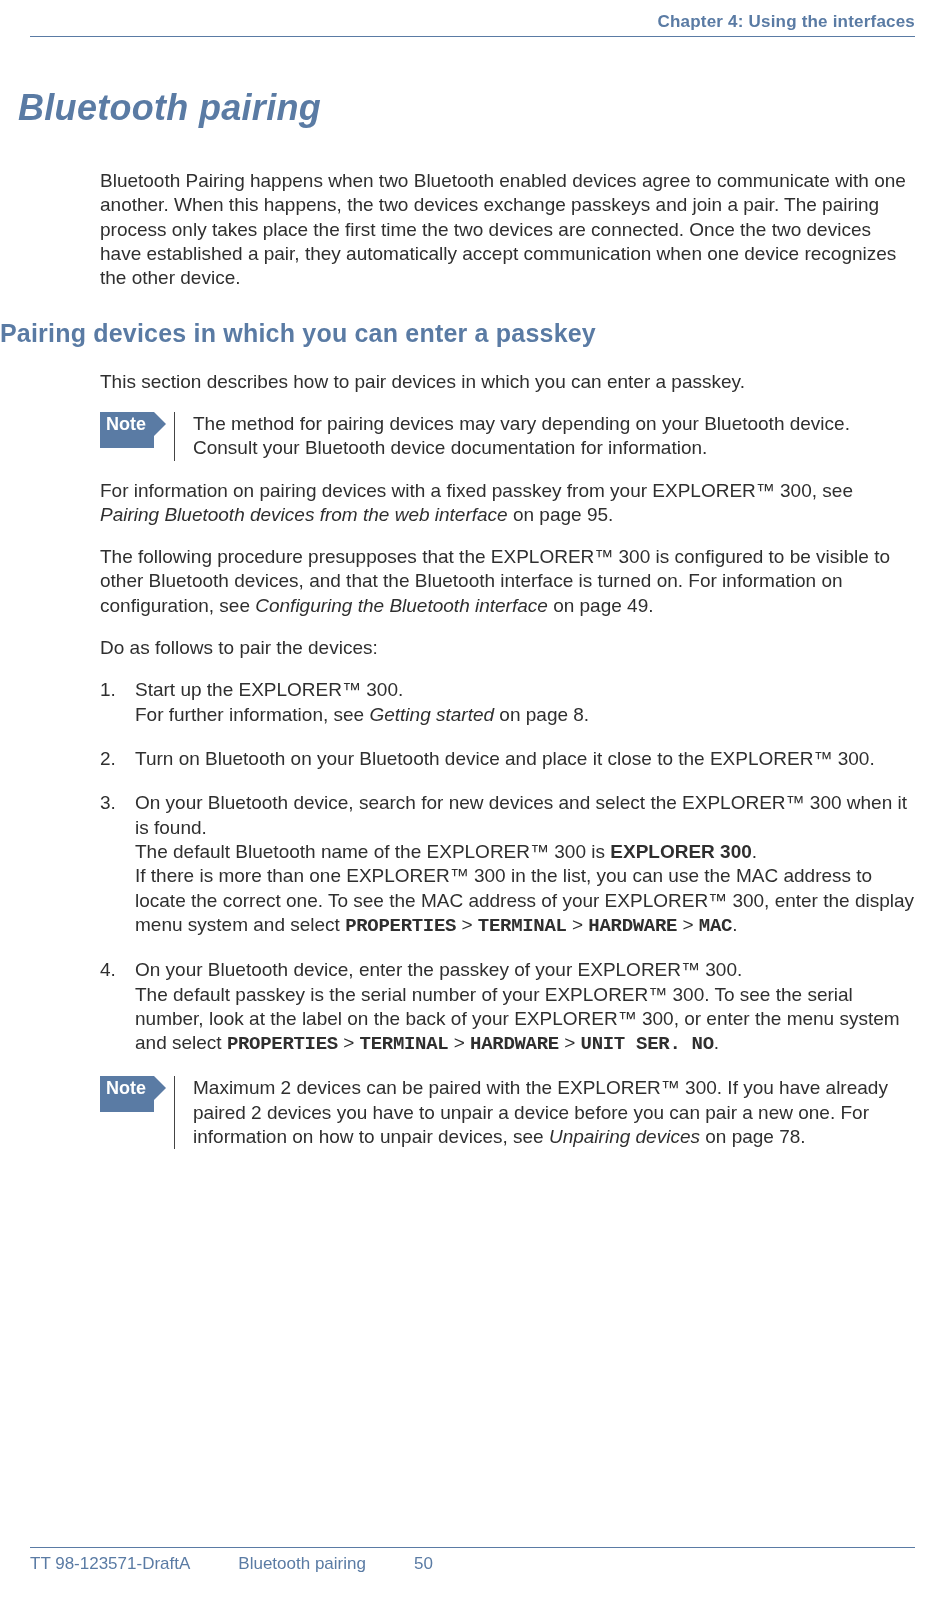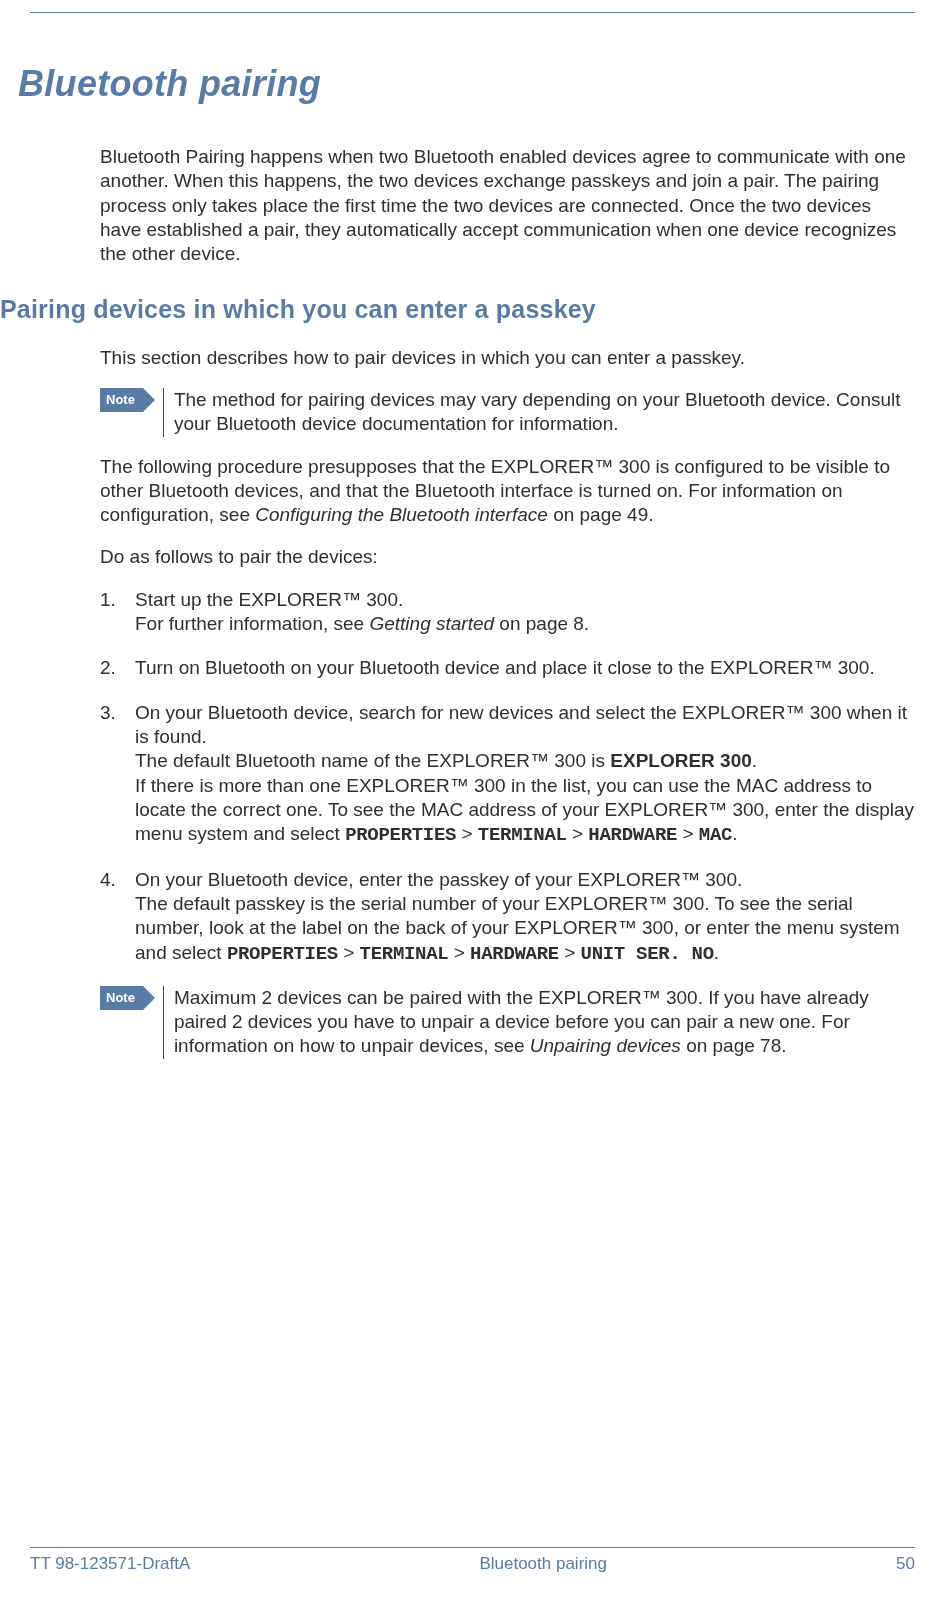--- a/index.html
+++ b/index.html
@@ -58,41 +58,41 @@
   }
   .note-row {
     display: flex;
     align-items: flex-start;
     margin: 0 0 18px 0;
   }
   .note-tag {
     position: relative;
     background: #5a7ba4;
     color: #fff;
-    font-size: 13px;
+    font-size: 18px;
     font-weight: 600;
     height: 24px;
     line-height: 24px;
-    padding: 0 8px 0 6px;
+    padding: 0 8px 12px 6px;
     flex: none;
   }
   .note-tag::after {
     content: "";
     position: absolute;
     right: -12px;
     top: 0;
     width: 0; height: 0;
     border-top: 12px solid transparent;
     border-bottom: 12px solid transparent;
     border-left: 12px solid #5a7ba4;
   }
   .note-text {
     border-left: 1.5px solid #444;
     margin-left: 20px;
-    padding-left: 10px;
+    padding-left: 18px;
     font-size: 19px;
     line-height: 1.28;
     color: #2f2f2f;
   }
   .italic { font-style: italic; }
   .bold { font-weight: 700; }
   .mono { font-family: "Courier New", monospace; font-weight: 700; letter-spacing: -0.3px; }
   ol.steps {
     list-style: none;
     padding: 0;
@@ -120,48 +120,53 @@
     right: 30px;
     bottom: 30px;
   }
   .rule-bottom {
     border: none;
     border-top: 1.5px solid #5a7ba4;
     margin: 0 0 6px 0;
   }
   .footer-row {
     display: flex;
-    justify-content: space-between;
+    justify-content: flex-start;
     color: #5a7ba4;
     font-size: 17px;
+    gap: 48px;
   }
 </style>
 </head>
 <body>
 
 <div class="page">
 
+  <div class="chapter-header">Chapter 4: Using the interfaces</div>
   <hr class="rule-top">
 
   <h1 class="h1">Bluetooth pairing</h1>
 
   <div class="body-block">
     <p class="para">Bluetooth Pairing happens when two Bluetooth enabled devices agree to communicate with one another. When this happens, the two devices exchange passkeys and join a pair. The pairing process only takes place the first time the two devices are connected. Once the two devices have established a pair, they automatically accept communication when one device recognizes the other device.</p>
   </div>
 
   <h2 class="h2" style="margin-top:28px;">Pairing devices in which you can enter a passkey</h2>
   <div class="body-block">
 
     <p class="para">This section describes how to pair devices in which you can enter a passkey.</p>
 
     <div class="note-row">
       <div class="note-tag">Note</div>
       <div class="note-text">The method for pairing devices may vary depending on your Bluetooth device. Consult your Bluetooth device documentation for information.</div>
     </div>
 
+    <p class="para">
+      <span>For information on pairing devices with a fixed passkey from your EXPLORER™ 300, see </span><span class="italic">Pairing Bluetooth devices from the web interface</span><span> on page 95.</span>
+    </p>
 
     <p class="para">
       <span>The following procedure presupposes that the EXPLORER™ 300 is configured to be visible to other Bluetooth devices, and that the Bluetooth interface is turned on. For information on configuration, see </span><span class="italic">Configuring the Bluetooth interface</span><span> on page 49.</span>
     </p>
 
     <p class="para">Do as follows to pair the devices:</p>
 
     <ol class="steps">
       <li>
         <span>Start up the EXPLORER™ 300.</span><br>

